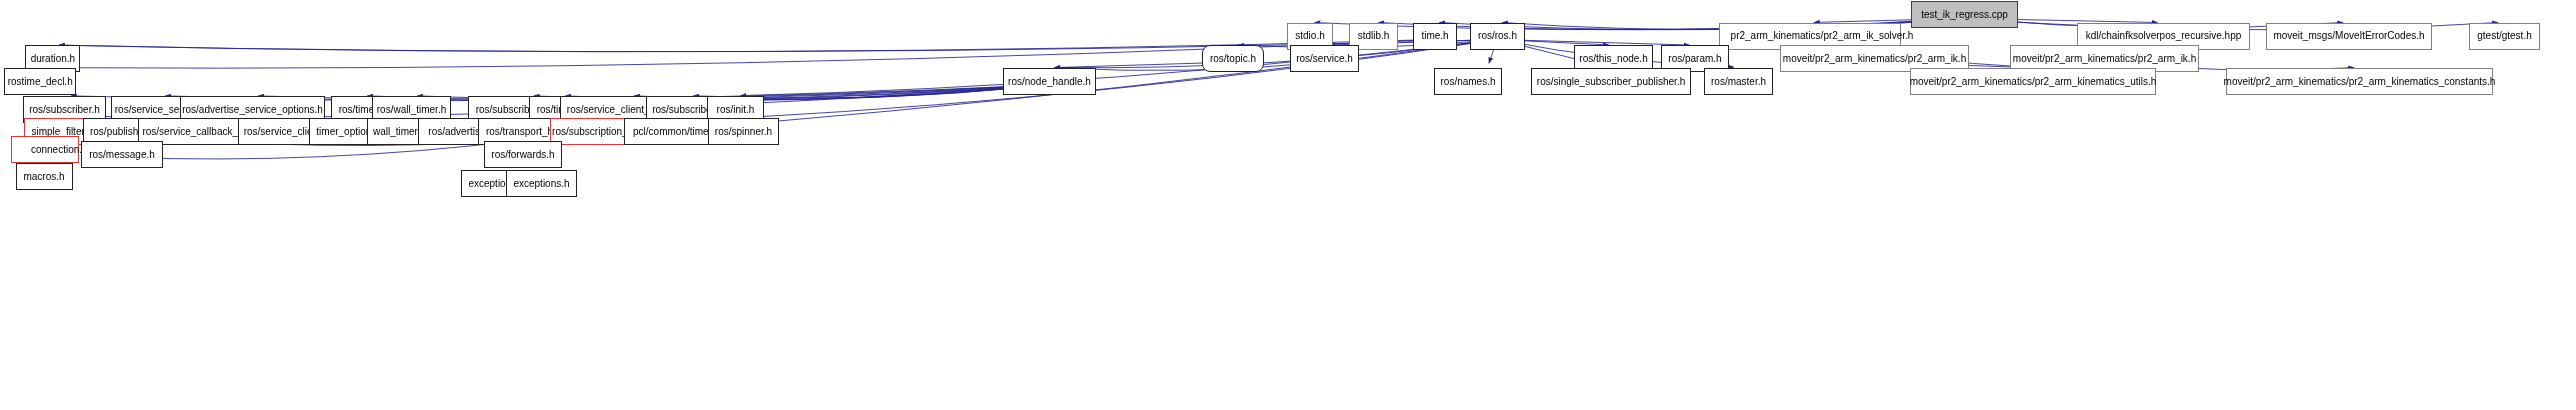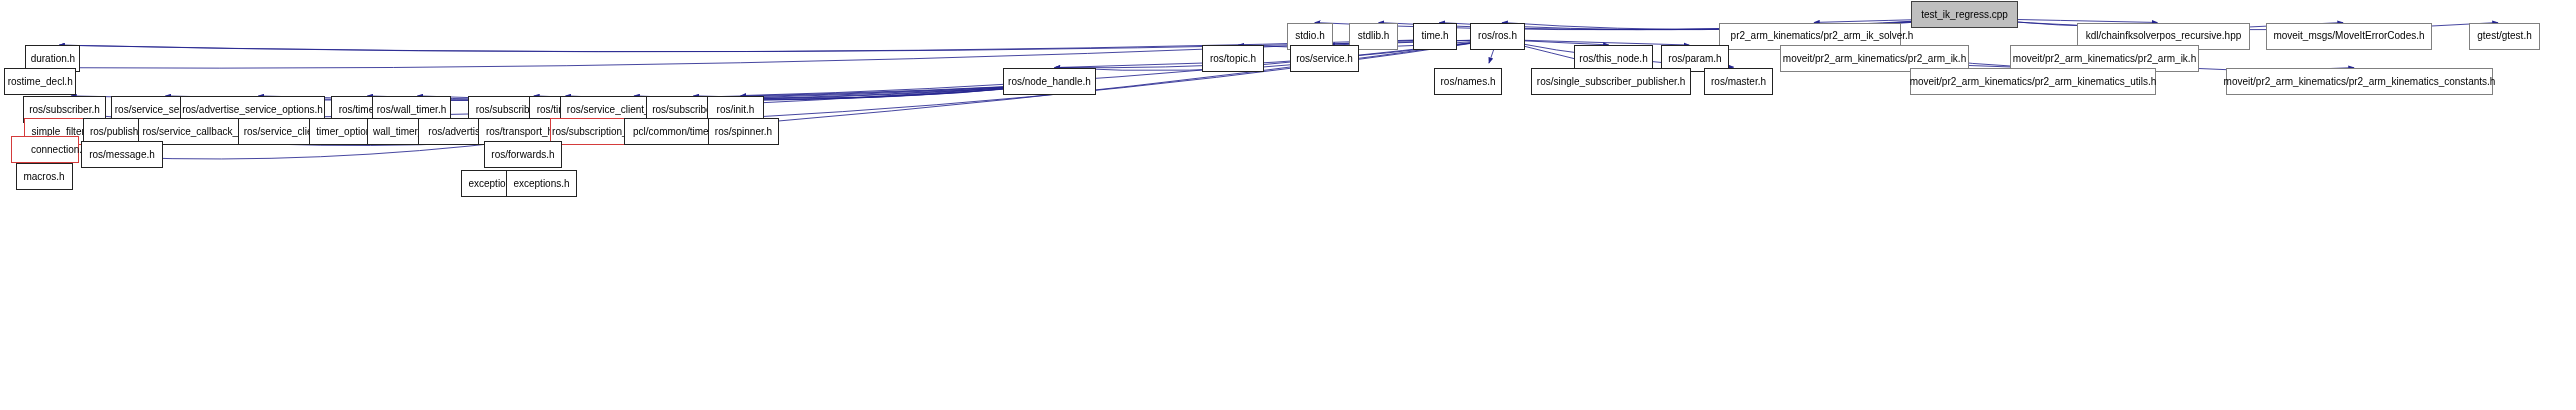--- a/index.html
+++ b/index.html
@@ -118,21 +118,21 @@
       </div>
       <div class="node" style="left: 2266px; top: 22.6px; width: 166px;">
         <span class="lbl">moveit_msgs/MoveItErrorCodes.h</span>
       </div>
       <div class="node" style="left: 2469px; top: 22.6px; width: 71px;">
         <span class="lbl">gtest/gtest.h</span>
       </div>
       <div class="node bold" style="left: 25.4px; top: 45px; width: 55px;">
         <span class="lbl">duration.h</span>
       </div>
-      <div class="node bold" style="left: 1202px; top: 45px; width: 62px;">
+      <div class="node bold" style="left: 1202px; top: 45px; width: 62px; border-radius: 8px;">
         <span class="lbl">ros/topic.h</span>
       </div>
       <div class="node bold" style="left: 1290px; top: 45px; width: 69px;">
         <span class="lbl">ros/service.h</span>
       </div>
       <div class="node bold" style="left: 1574px; top: 45px; width: 79px;">
         <span class="lbl">ros/this_node.h</span>
       </div>
       <div class="node bold" style="left: 1661px; top: 45px; width: 68px;">
         <span class="lbl">ros/param.h</span>

